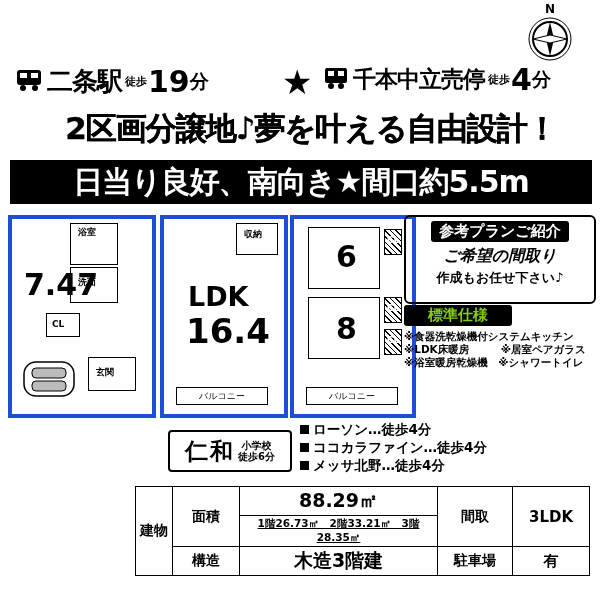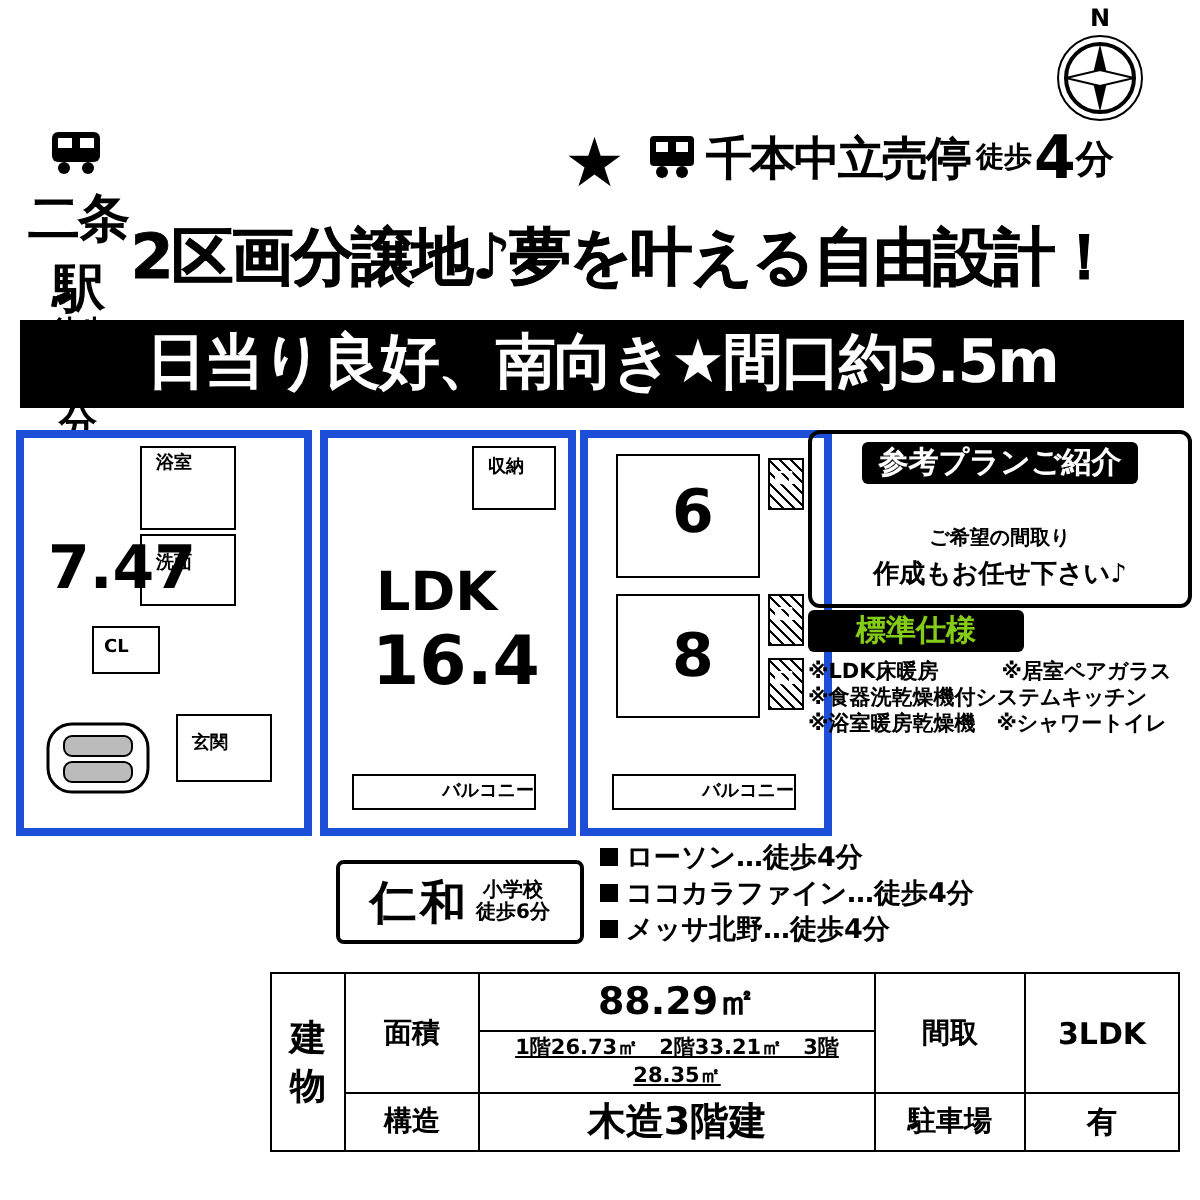--- a/index.html
+++ b/index.html
@@ -27,26 +27,26 @@
     text-align:center;
   }
   .compass .n{font-size:12px;font-weight:bold;line-height:10px;}
   .compass svg{display:block;margin:2px auto 0 auto;}
 
   
   .access{
     position:absolute;left:10px;top:62px;width:580px;height:40px;
   }
   .access .seg{position:absolute;display:flex;align-items:center;}
-  .seg1{left:4px;top:2px;flex-direction:column;}
+  .seg1{left:4px;top:2px;}
   .seg2{left:312px;top:2px;}
   .stn{font-weight:bold;font-size:26px;letter-spacing:-1px;}
   .stn.small{font-size:23px;}
   .walkbox{
-    display:inline-block;font-size:14px;font-weight:bold;line-height:9px;
+    display:inline-block;font-size:11px;font-weight:bold;line-height:9px;
     text-align:left;margin:0 1px 0 3px;
   }
   .bignum{font-weight:bold;font-size:30px;line-height:28px;}
   .min{font-weight:bold;font-size:19px;}
   .star{
     position:absolute;left:272px;top:5px;font-size:34px;line-height:30px;
   }
   .train-ico{margin-right:3px;}
 
   
@@ -73,38 +73,38 @@
   .rm{position:absolute;border:1px solid #000;box-sizing:border-box;}
   .lbl{position:absolute;font-weight:bold;}
   .tiny{font-size:9px;font-weight:bold;line-height:10px;}
   .big{font-size:27px;font-weight:bold;}
   .huge{font-size:30px;font-weight:bold;}
   .hatch{
     background:
       repeating-linear-gradient(45deg,#000 0 1px,transparent 1px 4px);
   }
   .balcony{
-    position:absolute;font-size:9px;font-weight:bold;text-align:right;
+    position:absolute;font-size:9px;font-weight:normal;text-align:center;
     border:1px solid #000;box-sizing:border-box;
   }
   .car{
     position:absolute;left:8px;top:140px;width:60px;height:42px;
   }
   .car svg{display:block;}
 
   
   .refplan{
     position:absolute;left:404px;top:215px;width:188px;height:85px;
     border:2px solid #000;border-radius:6px;text-align:center;
   }
   .refplan .hd{
     display:inline-block;background:#000;color:#fff;font-weight:bold;
     font-size:15px;padding:1px 8px;margin-top:4px;border-radius:3px;text-align:right;
   }
-  .refplan .l1{font-size:10px;font-weight:bold;margin-top:20px;}
+  .refplan .l1{font-size:16px;font-weight:bold;margin-top:4px;font-style:italic;}
   .refplan .l2{font-size:13px;font-weight:bold;margin-top:2px;}
 
   .spec{
     position:absolute;left:404px;top:305px;width:188px;
   }
   .spec .hd{
     display:inline-block;background:#000;color:#84cc16;font-weight:bold;
     font-size:15px;padding:1px 24px;border-radius:3px;
   }
   .spec ul{list-style:none;margin:4px 0 0 0;padding:0;}
@@ -125,21 +125,21 @@
 
   
   table.info{
     position:absolute;left:135px;top:486px;width:455px;
     border-collapse:collapse;
   }
   table.info td{
     border:1px solid #000;text-align:center;font-weight:bold;
     padding:1px 2px;
   }
-  .lblcell{width:32px;font-size:18px;margin-top:32px;}
+  .lblcell{width:32px;font-size:14px;margin-top:32px;}
   .k1{width:62px;font-size:14px;}
   .vbig{font-size:19px;}
   .sub2{font-size:10.5px;font-weight:bold;text-decoration:underline;}
   .k2{width:70px;font-size:14px;}
   .v2{width:72px;font-size:15px;}
 </style>
 </head>
 <body>
 
 <div class="page">
@@ -242,22 +242,22 @@
 
   <div class="refplan">
     <div class="hd">参考プランご紹介</div>
     <div class="l1">ご希望の間取り</div>
     <div class="l2">作成もお任せ下さい♪</div>
   </div>
 
   <div class="spec">
     <div class="hd">標準仕様</div>
     <ul>
+      <li>※食器洗乾燥機付システムキッチン</li>
       <li>※LDK床暖房　　　※居室ペアガラス</li>
-      <li>※食器洗乾燥機付システムキッチン</li>
       <li>※浴室暖房乾燥機　※シャワートイレ</li>
     </ul>
   </div>
 
   <div class="school">
     <span class="nm">仁和</span>
     <span class="sub">
       <span>小学校</span><br>
       <span>徒歩6分</span>
     </span>

